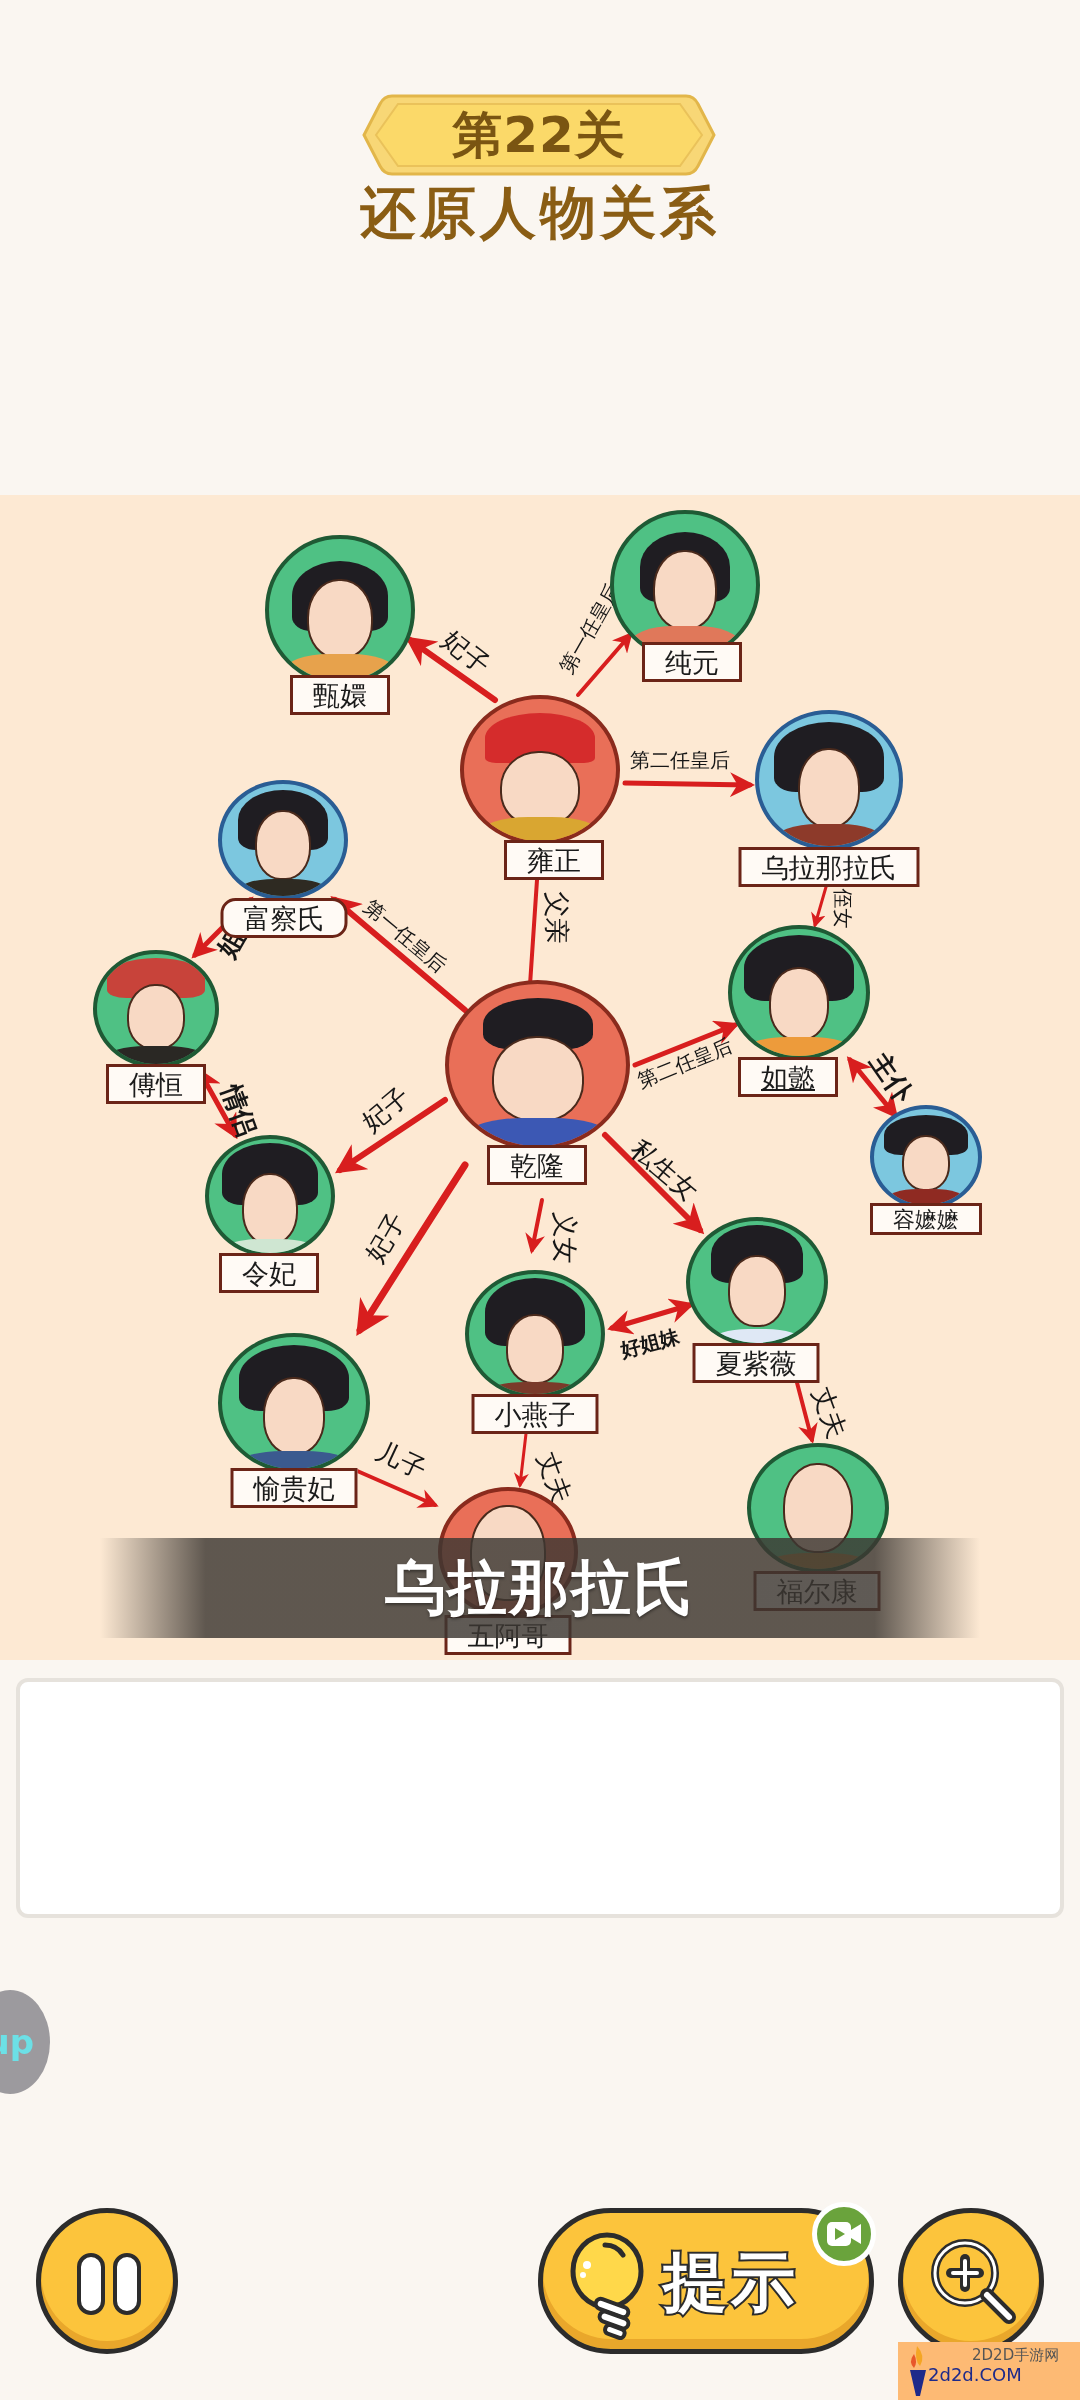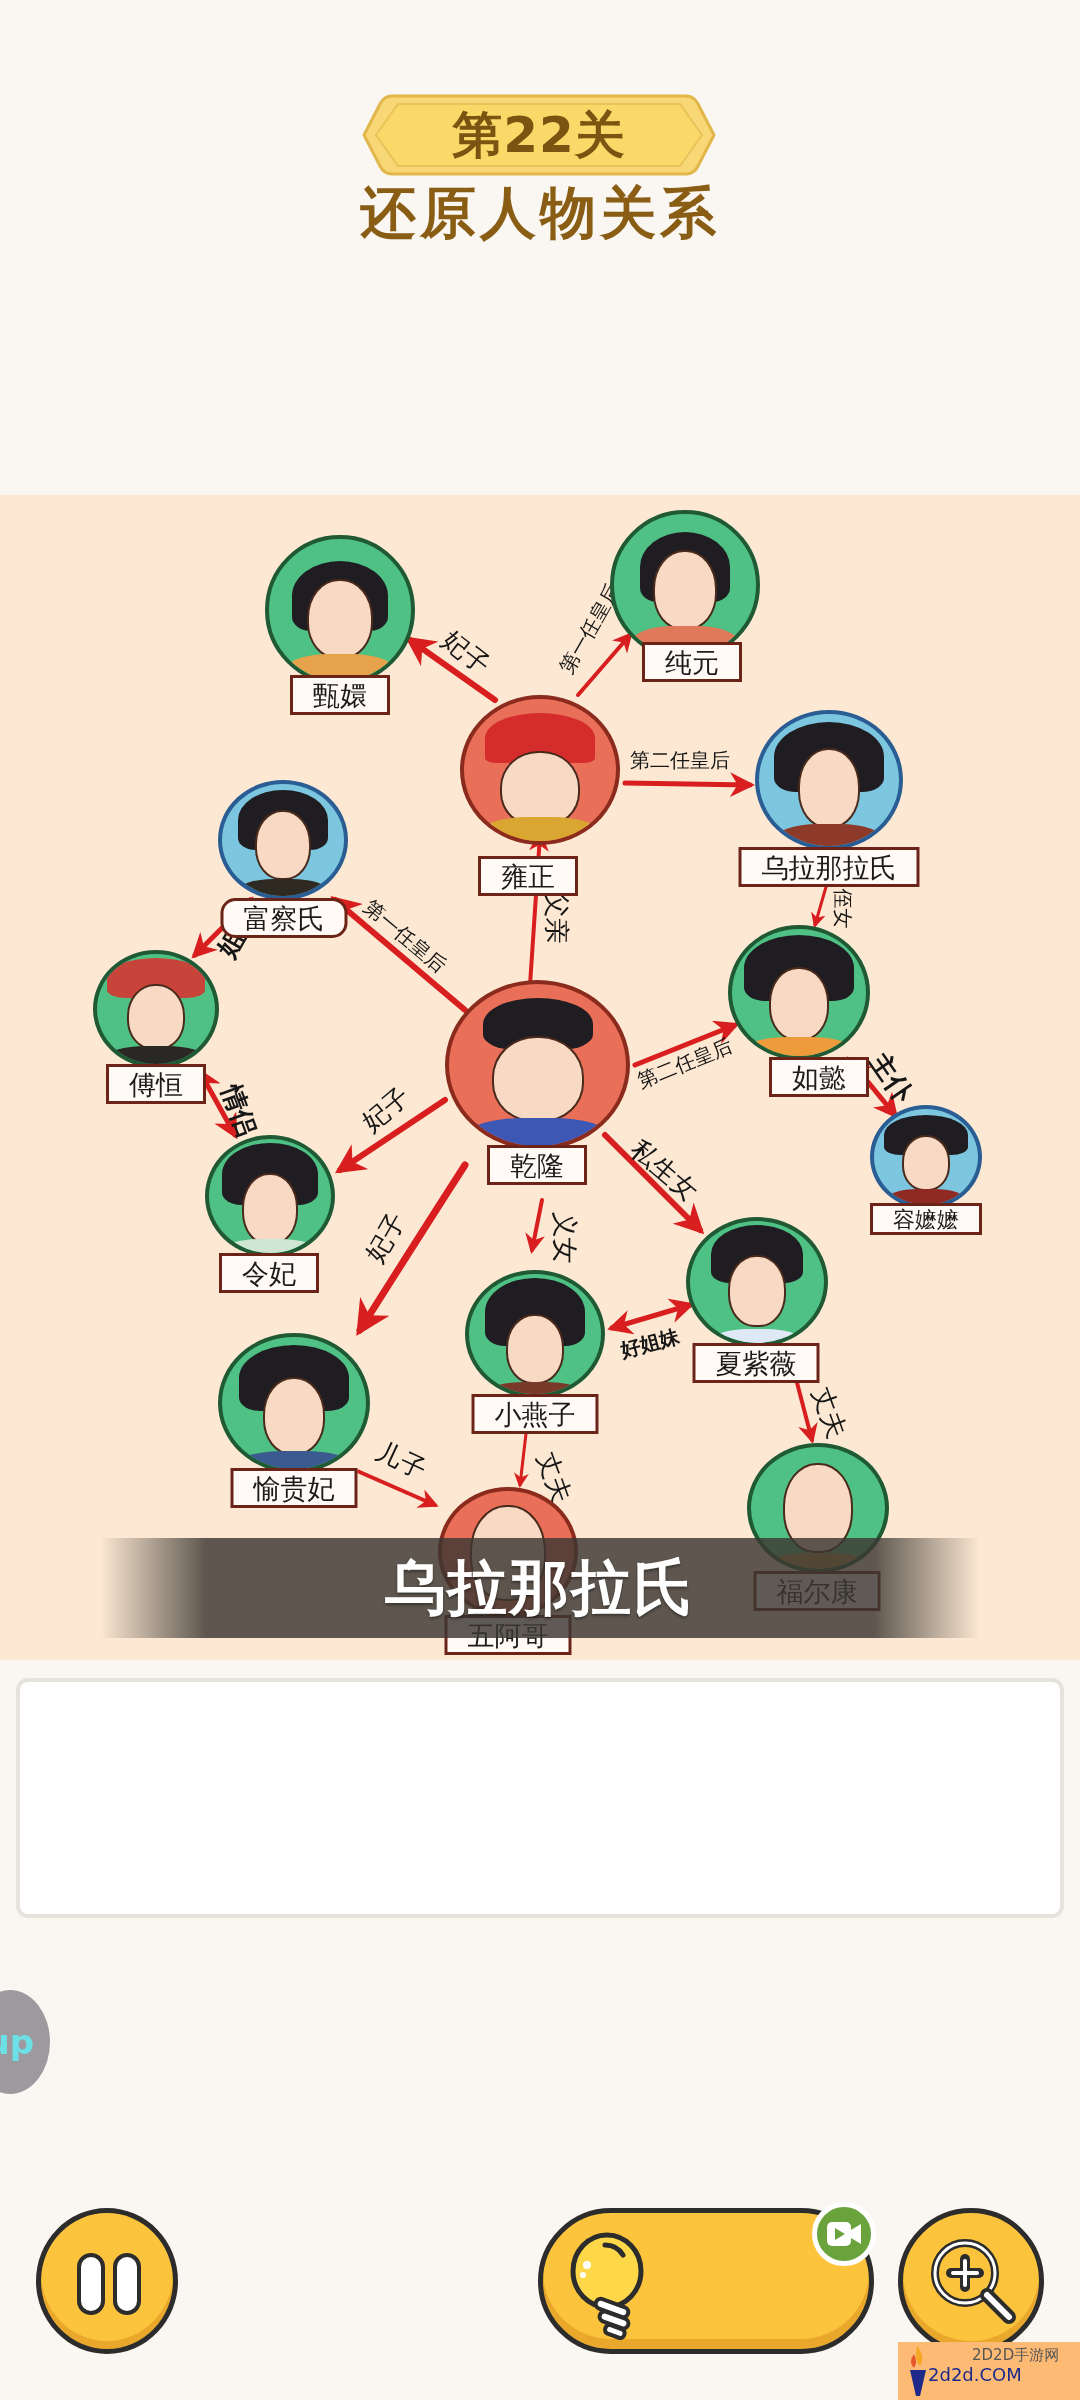--- a/index.html
+++ b/index.html
@@ -225,21 +225,21 @@
     </div>
     <div class="name-tag" style="left:82px; top:132px;">纯元</div>
   </div>
 
   <div class="node" style="left:460px; top:200px;">
     <div class="portrait red" style="left:0; top:0; width:160px; height:150px;">
       <div class="hair" style="top:14px; width:110px; height:50px; background:#d52c2c; border-radius:50% 50% 10% 10%;"></div>
       <div class="face" style="top:52px; width:80px; height:76px;"></div>
       <div class="robe" style="top:118px; width:120px; height:40px; background:#d9a631;"></div>
     </div>
-    <div class="name-tag" style="left:68px; top:145px;margin-top:16px;">雍正</div>
+    <div class="name-tag" style="left:94px; top:145px;">雍正</div>
   </div>
 
   <div class="node" style="left:755px; top:215px;">
     <div class="portrait blue" style="left:0; top:0; width:148px; height:140px;">
       <div class="hair" style="top:8px; width:110px; height:70px;"></div>
       <div class="face" style="top:34px; width:62px; height:80px;"></div>
       <div class="robe" style="top:110px; width:110px; height:40px; background:#8d3a2a;"></div>
     </div>
     <div class="name-tag" style="left:74px; top:137px;">乌拉那拉氏</div>
   </div>
@@ -270,21 +270,21 @@
     </div>
     <div class="name-tag" style="left:92px; top:165px;">乾隆</div>
   </div>
 
   <div class="node" style="left:728px; top:430px;">
     <div class="portrait green" style="left:0; top:0; width:142px; height:135px;">
       <div class="hair" style="top:6px; width:110px; height:66px;"></div>
       <div class="face" style="top:38px; width:60px; height:74px;"></div>
       <div class="robe" style="top:108px; width:110px; height:34px; background:#ed9b3b;"></div>
     </div>
-    <div class="name-tag" style="left:91px; top:132px;">如懿</div>
+    <div class="name-tag" style="left:60px; top:132px;text-decoration:underline;">如懿</div>
   </div>
 
   <div class="node" style="left:870px; top:610px;">
     <div class="portrait blue" style="left:0; top:0; width:112px; height:104px;">
       <div class="hair" style="top:6px; width:84px; height:40px;"></div>
       <div class="face" style="top:26px; width:48px; height:56px;"></div>
       <div class="robe" style="top:80px; width:80px; height:28px; background:#8f2a22;"></div>
     </div>
     <div class="name-tag" style="left:56px; top:98px; font-size:22px; height:32px; line-height:28px;">容嬷嬷</div>
   </div>
@@ -359,20 +359,21 @@
 <div class="hint-btn">
   <svg class="abs" style="left:22px; top:18px;" width="90" height="110" viewBox="0 0 90 110">
     <ellipse cx="42" cy="40" rx="34" ry="36" fill="#ffd84a" stroke="#2c2c2c" stroke-width="5"></ellipse>
     <path d="M40,14 Q52,14 58,24" stroke="#2c2c2c" stroke-width="5" fill="none" stroke-linecap="round"></path>
     <circle cx="22" cy="34" r="4" fill="#fff"></circle>
     <circle cx="18" cy="44" r="3" fill="#fff"></circle>
     <rect x="30" y="72" width="34" height="10" rx="5" fill="#fff" stroke="#2c2c2c" stroke-width="4" transform="rotate(20 47 77)"></rect>
     <rect x="34" y="84" width="30" height="10" rx="5" fill="#fff" stroke="#2c2c2c" stroke-width="4" transform="rotate(20 49 89)"></rect>
     <rect x="40" y="96" width="20" height="9" rx="4" fill="#fff" stroke="#2c2c2c" stroke-width="4" transform="rotate(20 50 100)"></rect>
   </svg>
+  <div class="hint-label">提示</div>
 </div>
 <div class="video-badge">
   <svg width="36" height="28" viewBox="0 0 36 28">
     <rect x="1" y="2" width="24" height="24" rx="5" fill="#fff"></rect>
     <path d="M25,10 L35,4 V24 L25,18 Z" fill="#fff"></path>
     <path d="M9,8 L19,14 L9,20 Z" fill="#6aa33c"></path>
   </svg>
 </div>
 
 <div class="round-btn zoom-btn">

